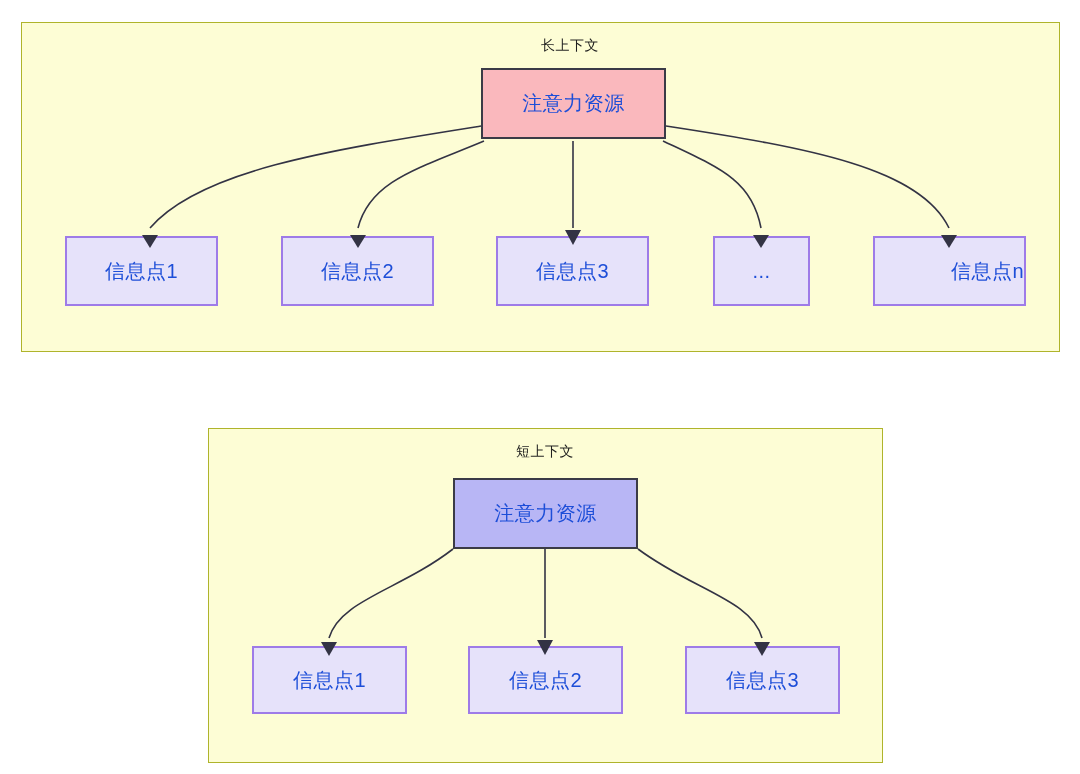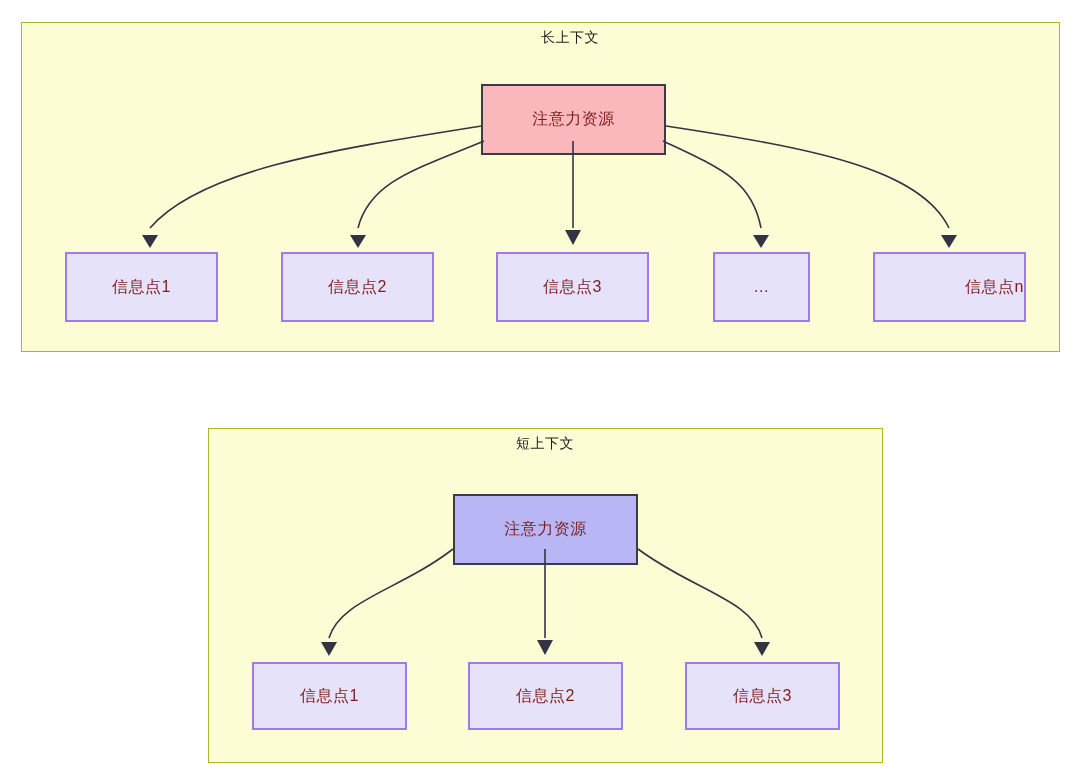--- a/index.html
+++ b/index.html
@@ -34,32 +34,32 @@
     background: #FDFDD5;
     border: 1px solid #AFB42B;
   }
   .group-label {
     position: absolute;
     transform: translateX(-50%);
     font-size: 14px;
     color: #1f1f1f;
     white-space: nowrap;
     letter-spacing: 0.5px;
+    margin-top: 8px;
   }
   .node {
     position: absolute;
     box-sizing: border-box;
     display: flex;
     align-items: center;
     justify-content: center;
-    font-size: 16px;
-    color: #7f1d1d;
+    font-size: 20px;
+    color: #1d4ed8;
     letter-spacing: 0.5px;
     white-space: nowrap;
-    margin-top: 16px;
   }
   .node-attention-long {
     background: #FAB8BD;
     border: 2px solid #3b3b47;
   }
   .node-attention-short {
     background: #B8B6F5;
     border: 2px solid #3b3b47;
   }
   .node-info {

